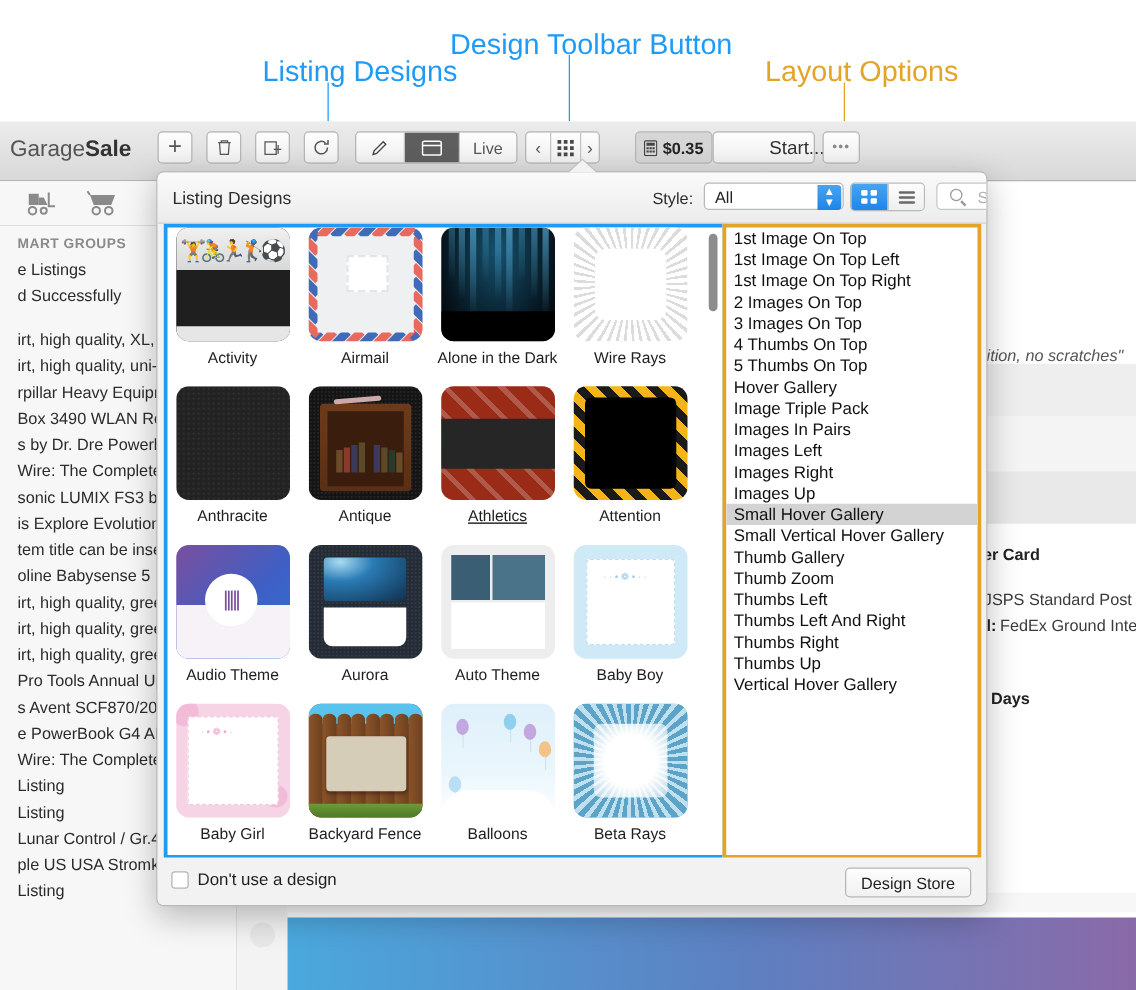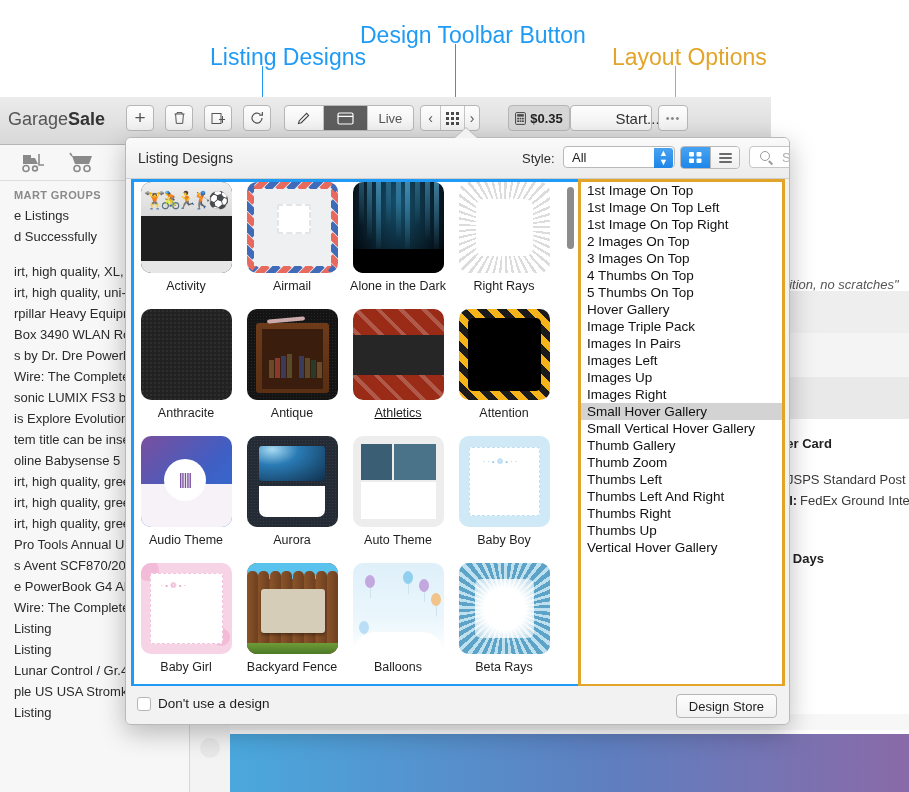--- a/index.html
+++ b/index.html
@@ -30,21 +30,21 @@
 
   
   .app-window {
     position: absolute;
     left: 0; top: 97px;
     width: 909px; height: 695px;
     background: #ffffff;
     overflow: hidden;
   }
   .toolbar {
-    position: absolute; left: 0; top: 0; width: 771px; height: 48px;
+    position: absolute; left: 0; top: 0; width: 909px; height: 48px;
     background: linear-gradient(to bottom, #ececec 0%, #d8d8d8 100%);
     border-bottom: 1px solid #b5b5b5;
   }
   .app-name {
     position: absolute; left: 8px; top: 12px;
     font-size: 18px; color: #555;
   }
   .app-name b { color: #333; font-weight: 700; }
 
   .tb-btn {
@@ -607,21 +607,21 @@
             <div class="bar" style="left:81px; height:72px; opacity:0.8500000000000001;"></div>
             <div class="btm"></div>
           </div>
           <div class="cap">Alone in the Dark</div>
         </div>
         <div class="cell" style="left: 318px; top: 0px;">
           <div class="thumb t-alpha">
             <div class="rays"></div>
             <div class="ctr"></div>
           </div>
-          <div class="cap">Right Rays</div>
+          <div class="cap">Wire Rays</div>
         </div>
         <div class="cell" style="left: 0px; top: 127px;">
           <div class="thumb t-anth"></div>
           <div class="cap">Anthracite</div>
         </div>
         <div class="cell" style="left: 106px; top: 127px;">
           <div class="thumb t-antique">
             <div class="shelf">
               <div class="inner"></div>
             </div>
@@ -739,22 +739,22 @@
         <div class="lrow">1st Image On Top Left</div>
         <div class="lrow">1st Image On Top Right</div>
         <div class="lrow">2 Images On Top</div>
         <div class="lrow">3 Images On Top</div>
         <div class="lrow">4 Thumbs On Top</div>
         <div class="lrow">5 Thumbs On Top</div>
         <div class="lrow">Hover Gallery</div>
         <div class="lrow">Image Triple Pack</div>
         <div class="lrow">Images In Pairs</div>
         <div class="lrow">Images Left</div>
+        <div class="lrow">Images Right</div>
         <div class="lrow">Images Up</div>
-        <div class="lrow">Images Right</div>
         <div class="lrow sel">Small Hover Gallery</div>
         <div class="lrow">Small Vertical Hover Gallery</div>
         <div class="lrow">Thumb Gallery</div>
         <div class="lrow">Thumb Zoom</div>
         <div class="lrow">Thumbs Left</div>
         <div class="lrow">Thumbs Left And Right</div>
         <div class="lrow">Thumbs Right</div>
         <div class="lrow">Thumbs Up</div>
         <div class="lrow">Vertical Hover Gallery</div>
       </div>

